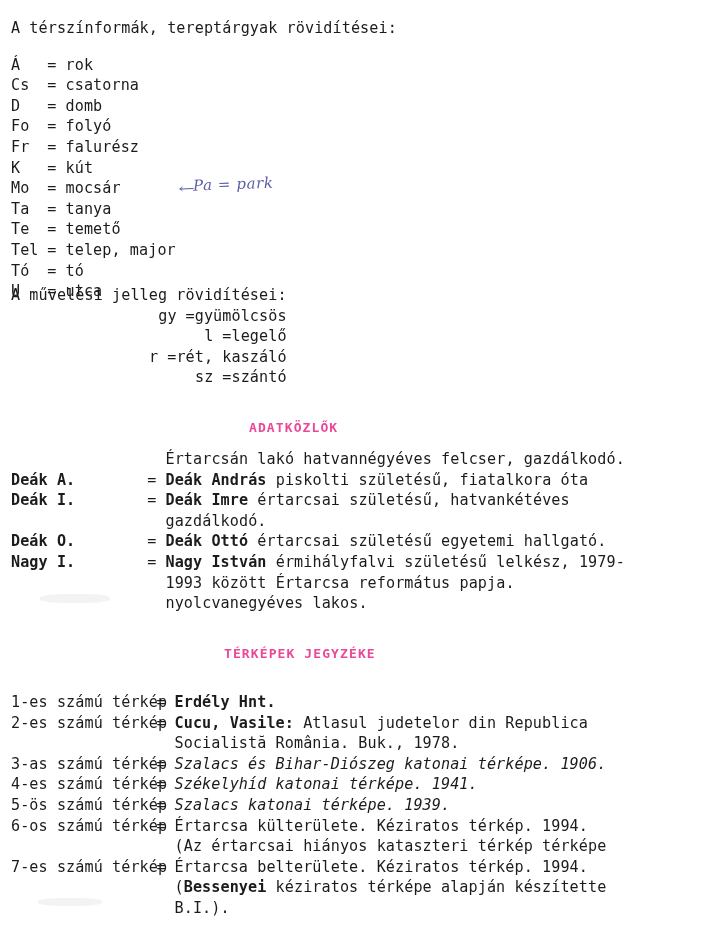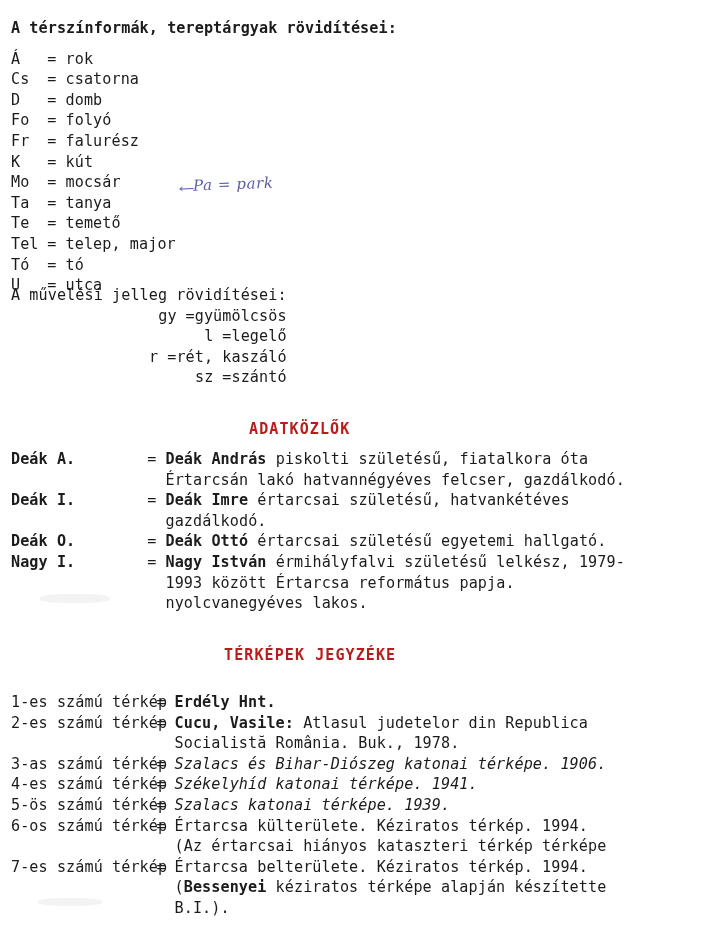--- a/index.html
+++ b/index.html
@@ -32,21 +32,21 @@
   }
   .bold { font-weight: bold; }
   .ital { font-style: italic; }
 
   
   #terrain-section {
     position: absolute;
     left: 11px;
     top: 18px;
   }
-  #terrain-section .heading { margin-bottom: 10px; font-weight: bold; }
+  #terrain-section .heading { margin-bottom: 16px; }
   .abbr-row { display: block; }
   .abbr-key {
     display: inline-block;
     width: 4ch;
   }
   .abbr-eq {
     display: inline-block;
     width: 2ch;
   }
 
@@ -81,24 +81,24 @@
   .abbr-key2 {
     display: inline-block;
     width: 3ch;
   }
 
   
   .section-heading {
     position: absolute;
     font-family: "DejaVu Sans Mono", "Liberation Mono", monospace;
     font-weight: bold;
-    font-size: 15px;
+    font-size: 13px;
     letter-spacing: 1.1px;
     white-space: pre;
-    color: #b91c1c;
+    color: #ec4899;
   }
   #informants-heading { left: 249px; top: 420px; }
   #maps-heading { left: 224px; top: 646px; }
 
   
   #informants-section {
     position: absolute;
     left: 11px;
     top: 449px;
     width: 716px;
@@ -190,22 +190,22 @@
         <div class="mono abbr-row"><span class="abbr-key2">l</span><span class="abbr-eq">=</span><span>legelő</span></div>
         <div class="mono abbr-row"><span class="abbr-key2">r</span><span class="abbr-eq">=</span><span>rét, kaszáló</span></div>
         <div class="mono abbr-row"><span class="abbr-key2">sz</span><span class="abbr-eq">=</span><span>szántó</span></div>
       </div>
   </div>
 
   <div class="section-heading" id="informants-heading">ADATKÖZLŐK</div>
   <div id="informants-section">
     <div id="informants-list">
         <div>
+          <div class="mono informant-cont">Értarcsán lakó hatvannégyéves felcser, gazdálkodó.</div>
           <div class="mono informant-row"><span class="informant-key">Deák A.</span><span class="informant-eq">=</span><span class="bold">Deák András</span><span> piskolti születésű, fiatalkora óta</span></div>
-          <div class="mono informant-cont">Értarcsán lakó hatvannégyéves felcser, gazdálkodó.</div>
         </div>
         <div>
           <div class="mono informant-row"><span class="informant-key">Deák I.</span><span class="informant-eq">=</span><span class="bold">Deák Imre</span><span> értarcsai születésű, hatvankétéves</span></div>
           <div class="mono informant-cont">gazdálkodó.</div>
         </div>
         <div>
           <div class="mono informant-row"><span class="informant-key">Deák O.</span><span class="informant-eq">=</span><span class="bold">Deák Ottó</span><span> értarcsai születésű egyetemi hallgató.</span></div>
         </div>
         <div>
           <div class="mono informant-row"><span class="informant-key">Nagy I.</span><span class="informant-eq">=</span><span class="bold">Nagy István</span><span> érmihályfalvi születésű lelkész, 1979-</span></div>

